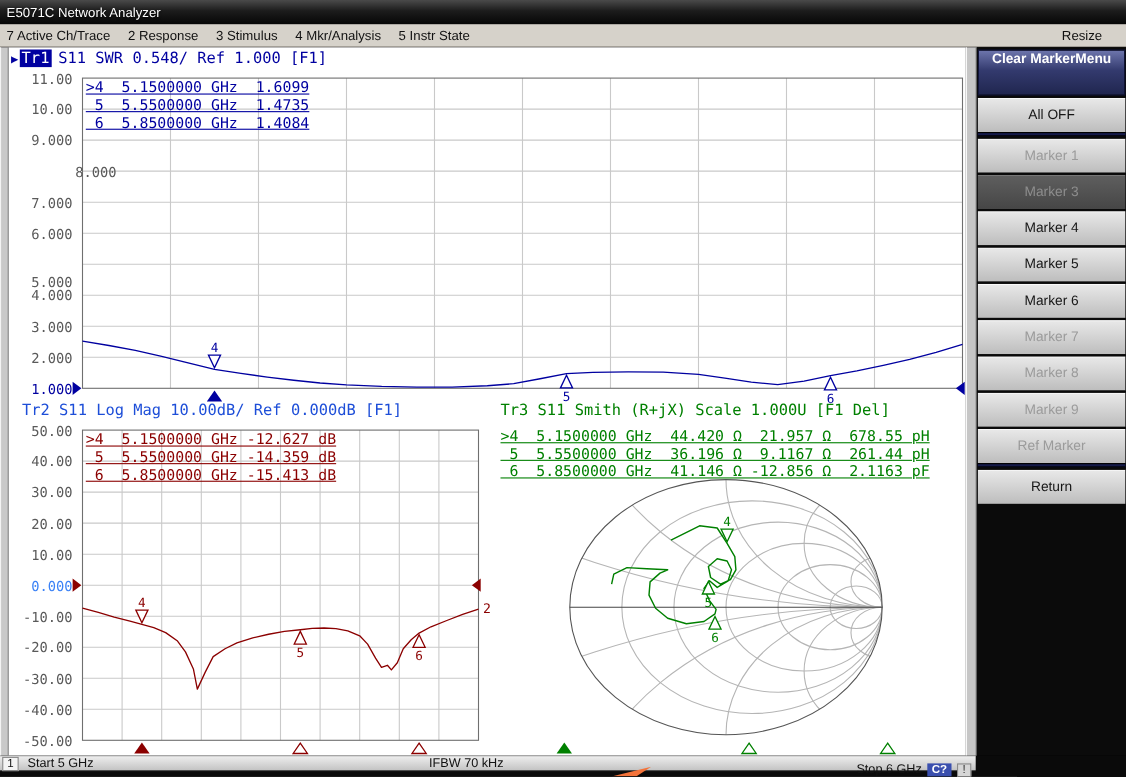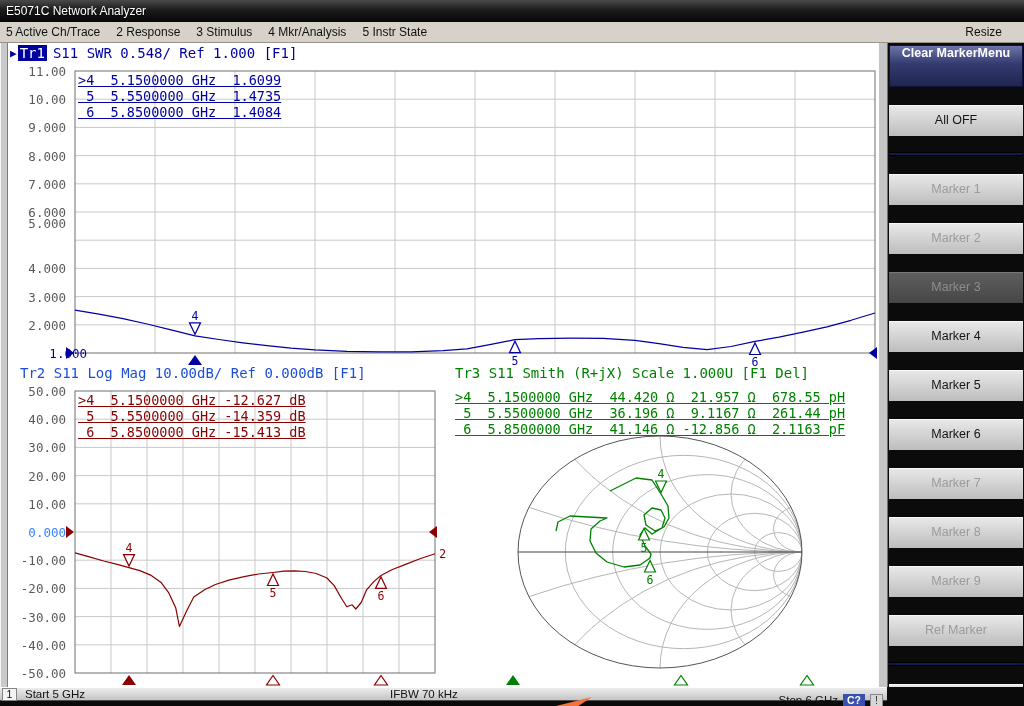--- a/index.html
+++ b/index.html
@@ -17,21 +17,21 @@
               border-left:1px solid #f4f4f4;border-right:1px solid #7d7d7d;box-sizing:border-box;}
   .display{position:absolute;left:8px;top:0;width:870px;height:644px;background:#fff;overflow:hidden;}
   .display svg{position:absolute;left:0;top:0;z-index:1;}
   .splitter{position:absolute;left:878px;top:0;width:10px;height:644px;background:#c6c6c6;
             border-left:1px solid #fdfdfd;border-right:1px solid #6e6e6e;box-sizing:border-box;}
   .sidebar{position:absolute;left:888px;top:0;width:136px;height:644px;background:#0b0b0b;}
   .sb-header{margin:2px 1px 0 1px;height:42px;background:linear-gradient(180deg,#6d75ac,#333a6e 45%,#20264f);
              color:#fff;font-size:12.5px;font-weight:600;text-align:center;
              display:flex;flex-direction:row;justify-content:center;line-height:15px;
              border:1px solid #11143a;box-sizing:border-box;}
-  .btn{margin:16px 1px;height:33px;line-height:31px;text-align:center;font-size:12.5px;color:#161616;
+  .btn{margin:0 1px;height:33px;line-height:31px;text-align:center;font-size:12.5px;color:#161616;
        background:linear-gradient(180deg,#e9e9e9,#bdbdbd);border-top:2px solid #0a0a0a;
        box-shadow:inset 0 1px 0 #f8f8f8;box-sizing:border-box;cursor:default;}
   .btn.disabled{color:#9b9b9b;}
   .btn.dark{background:linear-gradient(180deg,#5f5f5f,#464646);color:#8d8d8d;box-shadow:inset 0 1px 0 #777;}
   .sb-divider{margin:0 1px;height:4px;background:#151a4a;border-top:1px solid #000;
               border-bottom:1px solid #000;box-sizing:border-box;}
   
   .tr1-header{position:absolute;left:2px;top:2px;z-index:2;font:14px "DejaVu Sans Mono",monospace;
               color:#0000a0;white-space:pre;display:flex;align-items:center;}
   .tr1-arrow{color:#0000a0;font-size:11px;margin-right:1px;}
@@ -59,21 +59,21 @@
 </style>
 </head>
 <body>
 
 <div class="titlebar">
   <span>E5071C Network Analyzer</span>
 </div>
 
 <div class="menubar">
   <span style="display:flex;">
-      <span class="menu-item">5 Active Ch/Trace</span>
+      <span class="menu-item">7 Active Ch/Trace</span>
       <span class="menu-item">2 Response</span>
       <span class="menu-item">3 Stimulus</span>
       <span class="menu-item">4 Mkr/Analysis</span>
       <span class="menu-item">5 Instr State</span>
     </span>
   <span class="menu-right menu-item">Resize</span>
 </div>
 
 <div class="main">
   <div class="left-strip"></div>
@@ -219,28 +219,28 @@
         <div class="mrow"> 6  5.8500000 GHz -15.413 dB</div>
       </div>
     <div id="mt3" class="mtable" style="left: 447px; top: 346px; color: rgb(0, 128, 0);">
         <div class="mrow">&gt;4  5.1500000 GHz  44.420 Ω  21.957 Ω  678.55 pH</div>
         <div class="mrow"> 5  5.5500000 GHz  36.196 Ω  9.1167 Ω  261.44 pH</div>
         <div class="mrow"> 6  5.8500000 GHz  41.146 Ω -12.856 Ω  2.1163 pF</div>
       </div>
   <div class="ylab" style="top: 21px;">11.00</div>
       <div class="ylab" style="top: 49.2px;">10.00</div>
       <div class="ylab" style="top: 77.4px;">9.000</div>
-      <div class="ylab" style="top: 105.6px;">8.000</div>
+      <div class="ylab" style="top: 105.6px; padding-left: 40px;">8.000</div>
       <div class="ylab" style="top: 133.8px;">7.000</div>
       <div class="ylab" style="top: 162px;">6.000</div>
-      <div class="ylab" style="top: 173px;">5.000</div>
+      <div class="ylab" style="top: 206px;">5.000</div>
       <div class="ylab" style="top: 218.4px;">4.000</div>
       <div class="ylab" style="top: 246.6px;">3.000</div>
       <div class="ylab" style="top: 274.8px;">2.000</div>
-      <div class="ylab" style="top: 303px; color: rgb(0, 0, 160); padding-left: 21px;">1.000</div>
+      <div class="ylab" style="top: 303px; color: rgb(0, 0, 160);">1.000</div>
       <div class="ylab" style="top: 341px;">50.00</div>
       <div class="ylab" style="top: 369.2px;">40.00</div>
       <div class="ylab" style="top: 397.4px;">30.00</div>
       <div class="ylab" style="top: 425.6px;">20.00</div>
       <div class="ylab" style="top: 453.8px;">10.00</div>
       <div class="ylab" style="top: 482px; color: #3b82f6;">0.000</div>
       <div class="ylab" style="top: 510.2px;">-10.00</div>
       <div class="ylab" style="top: 538.4px;">-20.00</div>
       <div class="ylab" style="top: 566.6px;">-30.00</div>
       <div class="ylab" style="top: 594.8px;">-40.00</div>
@@ -251,21 +251,20 @@
 
   <div class="sidebar">
     <div class="sb-header">
       <span>Clear Marker</span>
       <span>Menu</span>
     </div>
     <div id="sidebar-buttons">
         <div class="btn">All OFF</div>
         <div class="sb-divider"></div>
         <div class="btn disabled">Marker 1</div>
-        <div class="btn disabled">Marker 2</div>
         <div class="btn dark">Marker 3</div>
         <div class="btn">Marker 4</div>
         <div class="btn">Marker 5</div>
         <div class="btn">Marker 6</div>
         <div class="btn disabled">Marker 7</div>
         <div class="btn disabled">Marker 8</div>
         <div class="btn disabled">Marker 9</div>
         <div class="btn disabled">Ref Marker</div>
         <div class="sb-divider"></div>
         <div class="btn">Return</div>

